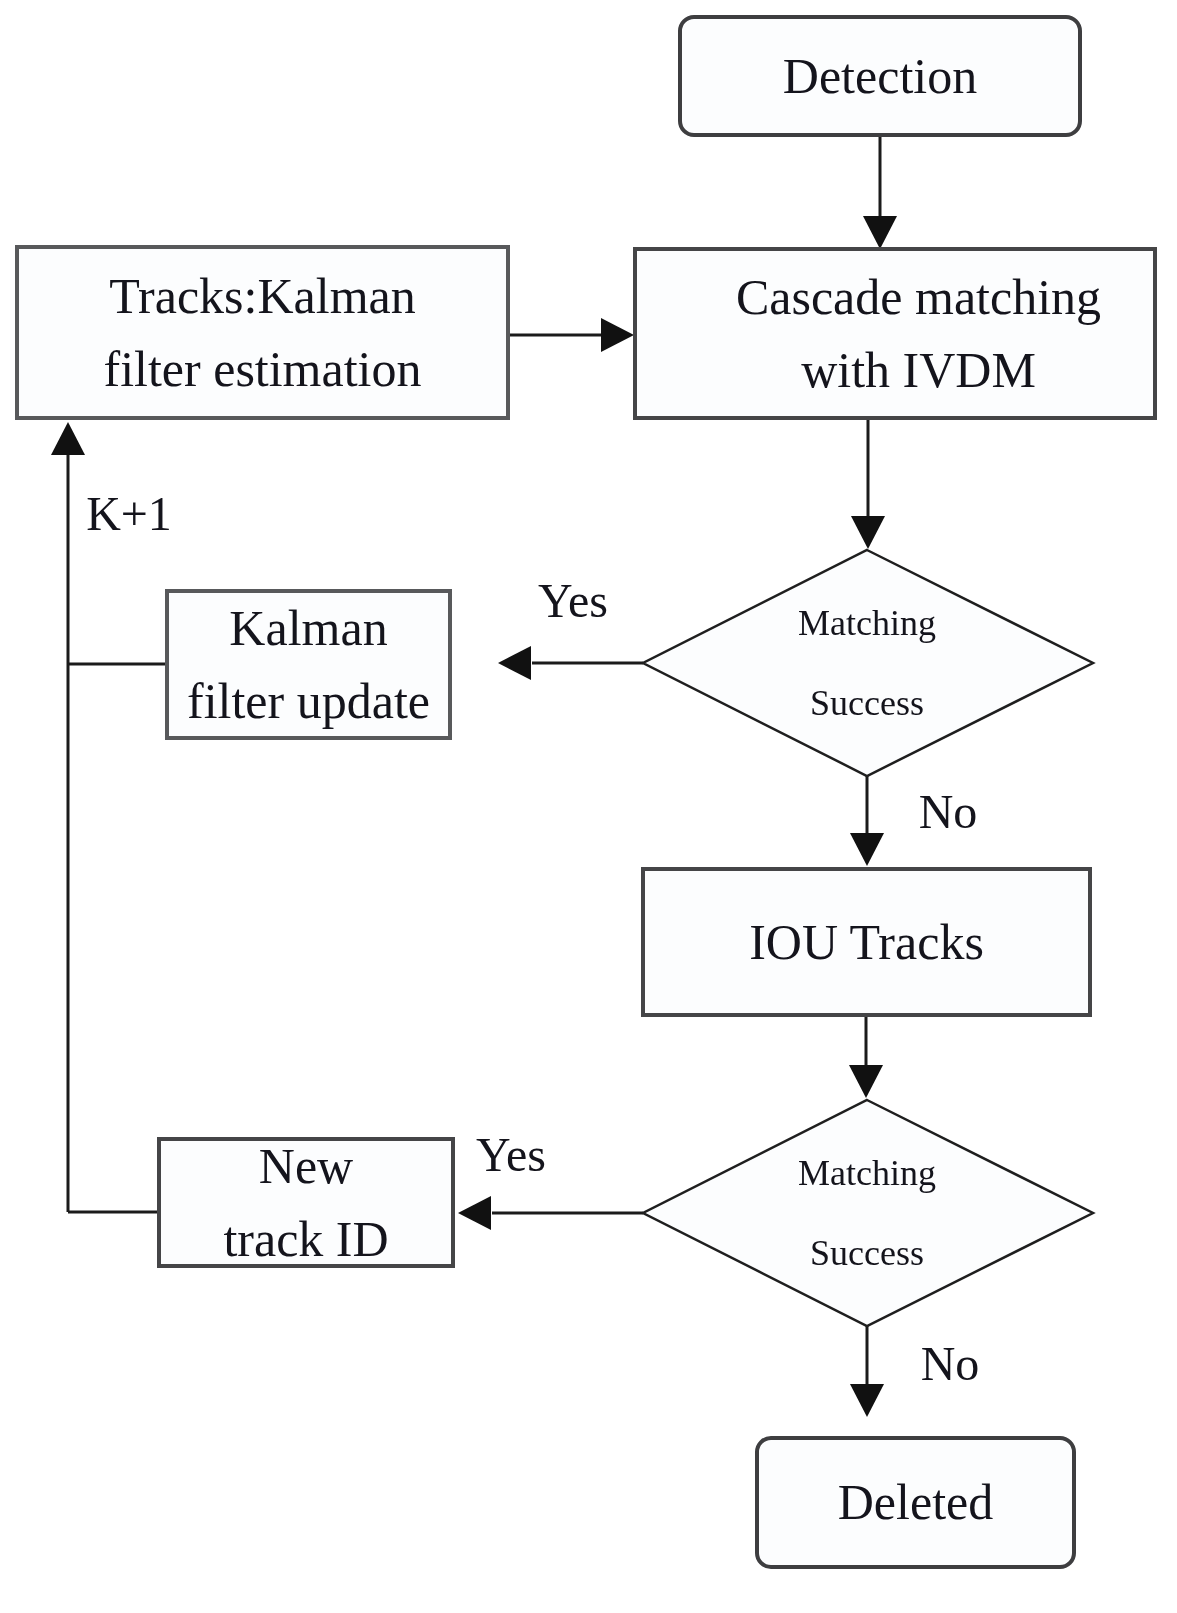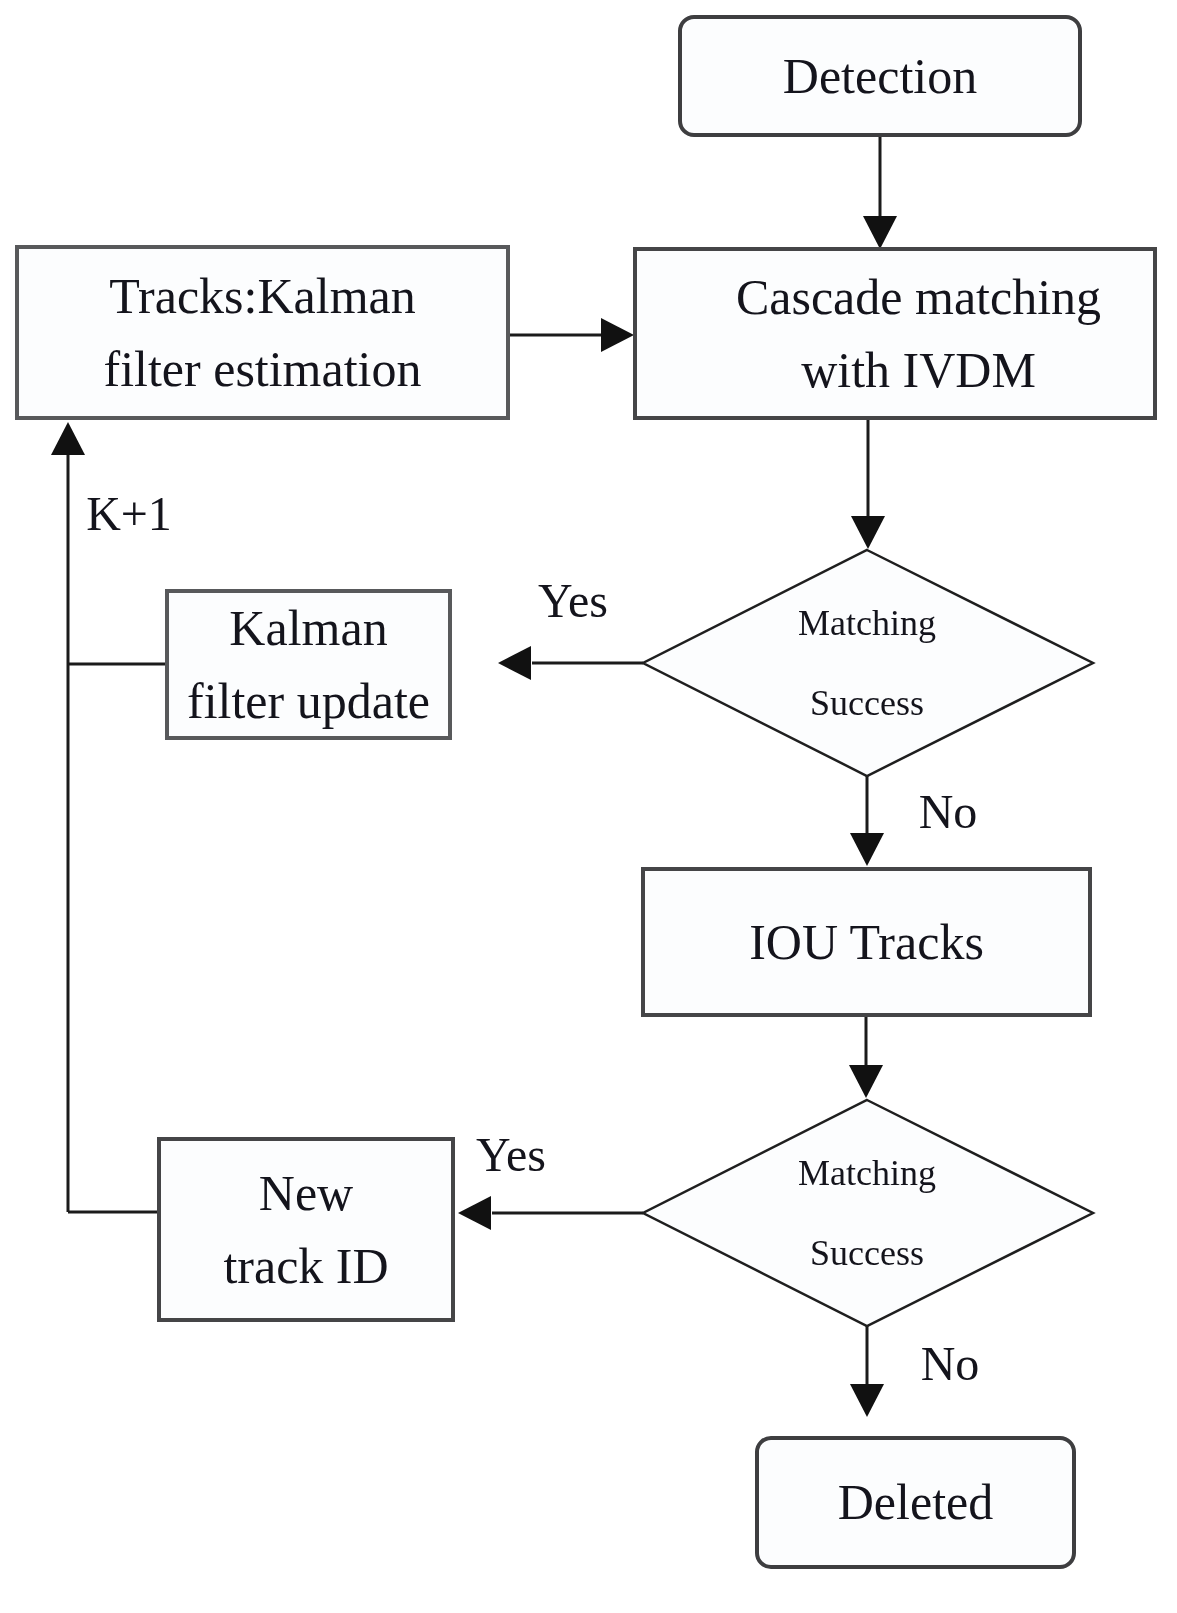--- a/index.html
+++ b/index.html
@@ -124,21 +124,21 @@
 
   <div class="node node--rect" style="left:165px; top:589px; width:287px; height:151px;">
     <span class="ln">Kalman</span>
     <span class="ln">filter update</span>
   </div>
 
   <div class="node node--rect-dark" style="left:641px; top:867px; width:451px; height:150px;">
     <span class="ln">IOU Tracks</span>
   </div>
 
-  <div class="node node--rect-dark" style="left:157px; top:1137px; width:298px; height:185px;">
+  <div class="node node--rect-dark" style="left:157px; top:1137px; width:298px; height:131px;">
     <span class="ln">New</span>
     <span class="ln">track ID</span>
   </div>
 
   <div class="node node--rounded" style="left:707px; top:1436px; width:321px; height:133px;margin-left:48px;">
     <span class="ln">Deleted</span>
   </div>
 
   <div class="diamond-label" style="left:667px; top:577px; width:400px; height:172px;">
     <span class="ln">Matching</span>

